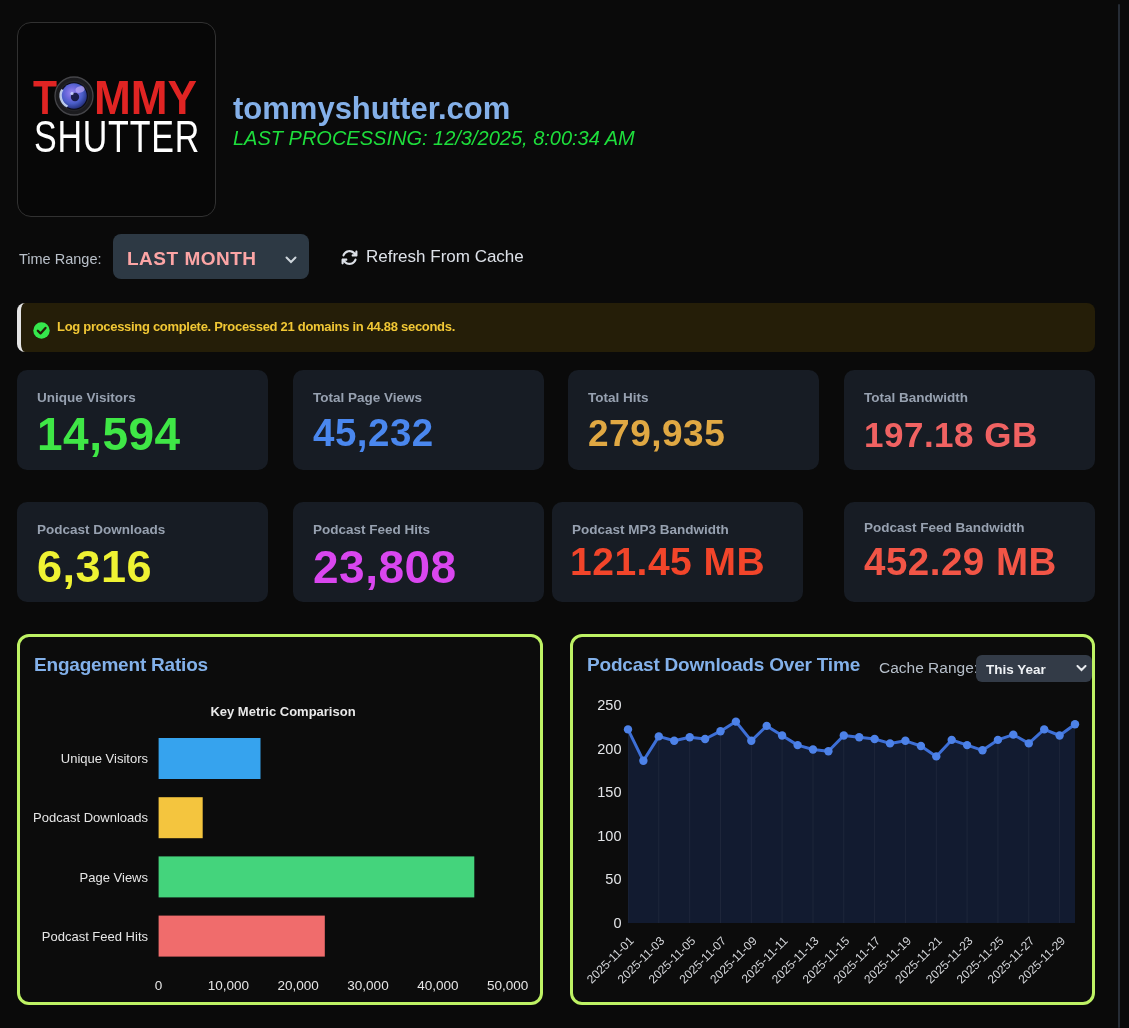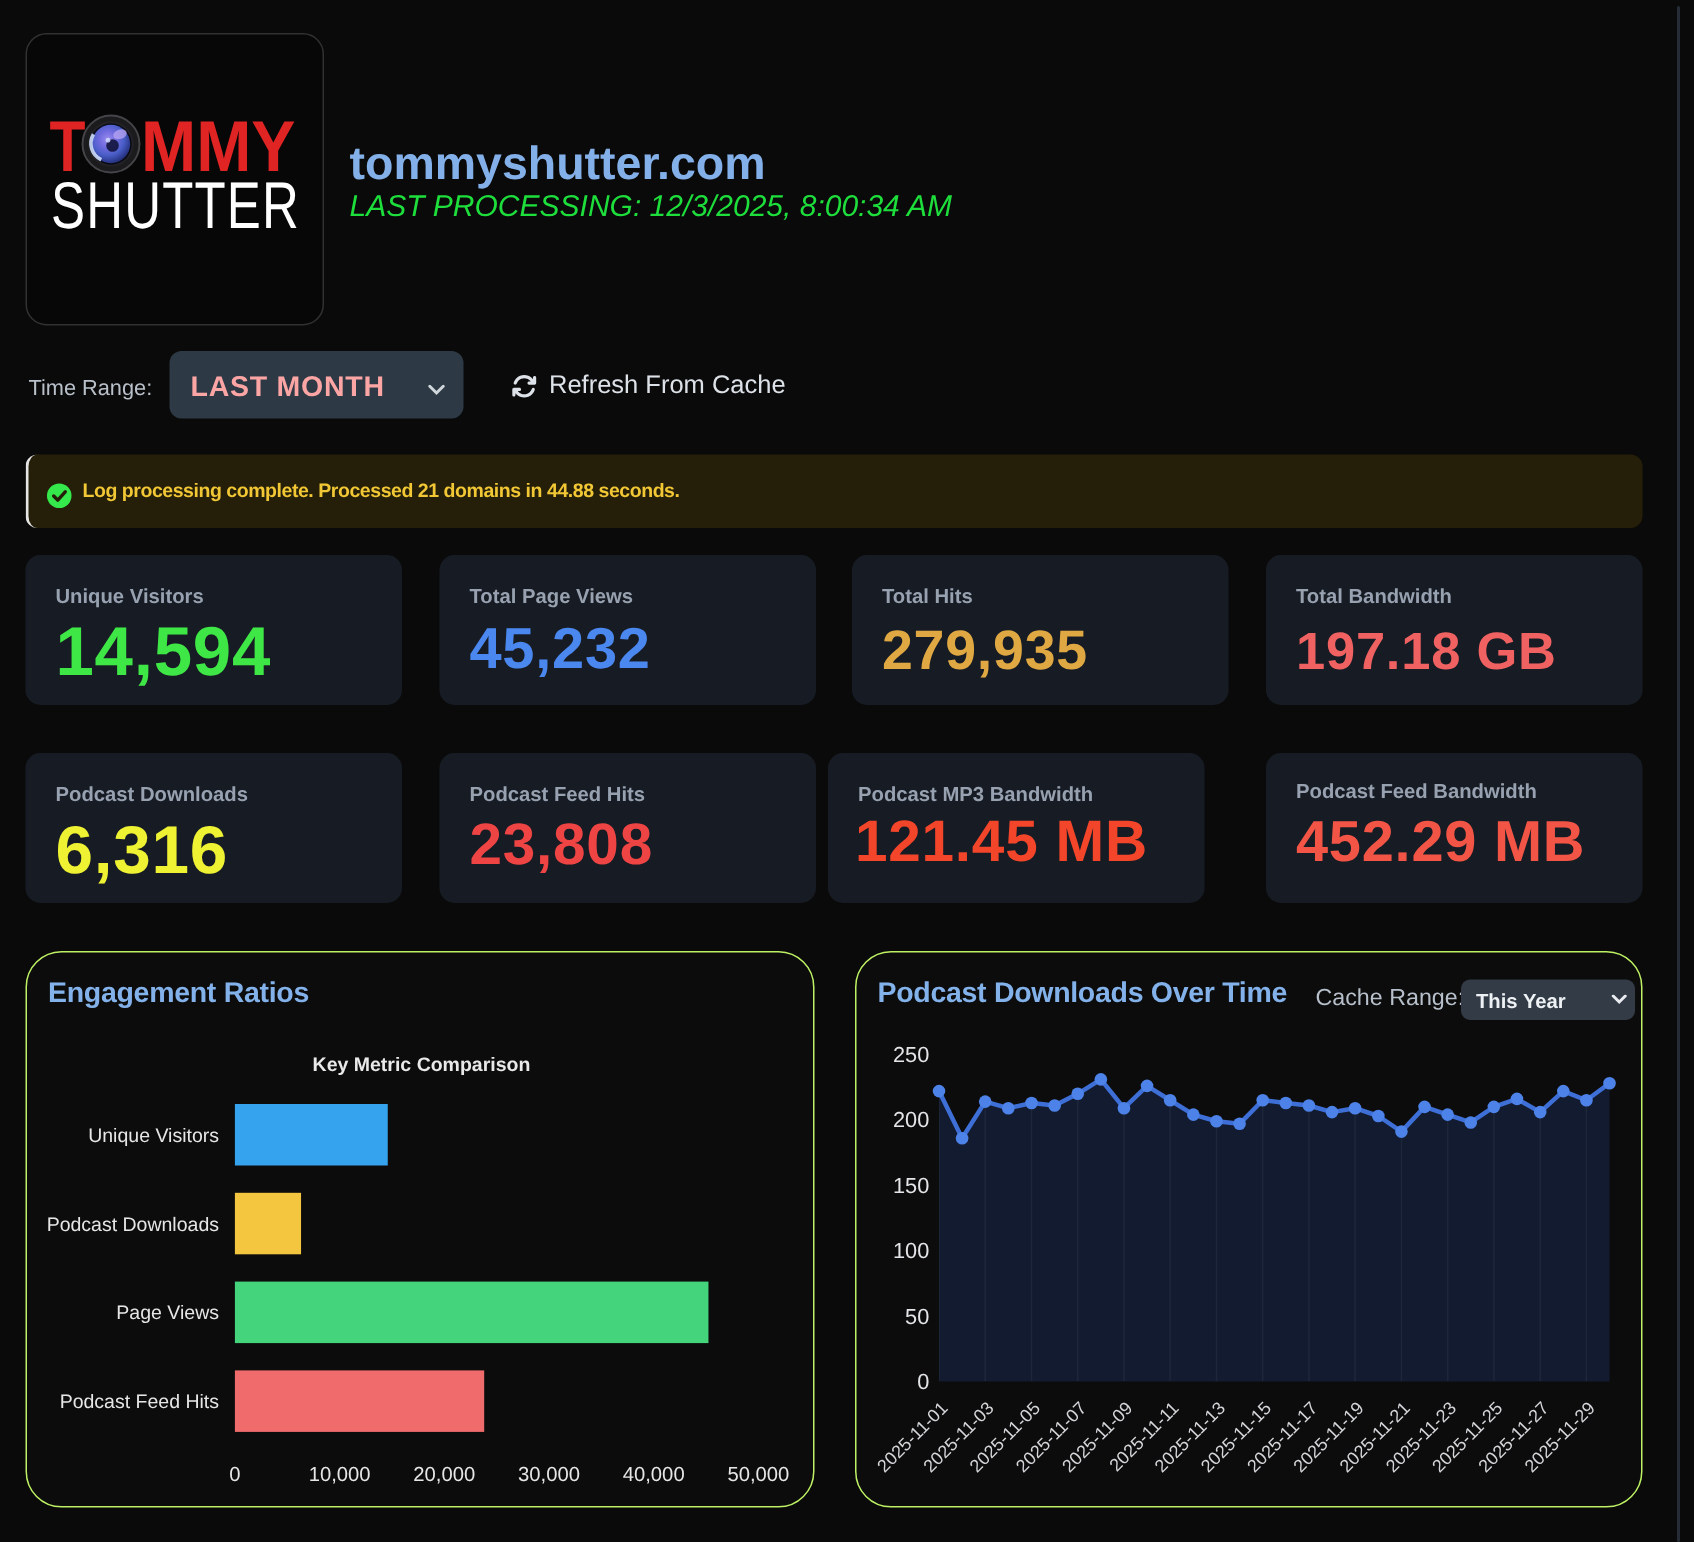--- a/index.html
+++ b/index.html
@@ -10,29 +10,29 @@
   border:1px solid #313131; border-radius:14px; }
 #site { left:233px; top:91px; font-size:31px; font-weight:bold; color:#84b0e9; }
 #proc { left:233px; top:127px; font-size:20px; color:#1ede3c;font-style:italic; }
 #trlabel { left:19px; top:251px; font-size:14.5px; color:#b9c0c9; }
 #trsel { left:113px; top:234px; width:196px; height:45px; background:#2d3944;
   border-radius:8px; }
 #trsel .txt { position:absolute; left:14px; top:14px; font-size:19px; font-weight:bold;
   color:#fca5a5; letter-spacing:0.5px; }
 #refresh { left:366px; top:247px; font-size:17px; color:#dde1e8; }
 #alert { left:17px; top:303px; width:1078px; height:49px; background:#251e08;
-  border-left:2px solid #e5e5e5; border-radius:8px; }
+  border-left:4px solid #e5e5e5; border-radius:8px; }
 #alert .msg { position:absolute; left:36px; top:16px; font-size:13px; font-weight:bold;
   color:#f1c735; letter-spacing:-0.3px; }
 .card { position:absolute; width:251px; height:100px; background:#171c24; border-radius:10px; }
 .card .lbl { position:absolute; left:20px; top:20px; font-size:13.5px; font-weight:bold;
   color:#97a1b0; }
 .card .val { position:absolute; left:20px; line-height:1; font-weight:bold; letter-spacing:0.5px; }
 .panel { position:absolute; top:634px; width:525px; height:371px; background:#0c0c0c;
-  border:1px solid #bef264; border-radius:24px; }
+  border:3px solid #bef264; border-radius:12px; }
 .ptitle { position:absolute; left:14px; top:17px; font-size:19px; font-weight:bold;
   color:#83b1ea; letter-spacing:-0.2px; }
 #crlabel { position:absolute; left:306px; top:22px; font-size:15.5px; color:#b6bfca; }
 #crsel { position:absolute; left:403px; top:18px; width:116px; height:27px;
   background:#333b47; border-radius:6px; }
 #crsel .txt { position:absolute; left:10px; top:6.5px; font-size:13.5px; font-weight:bold; color:#eef1f4; }
 #sbar { left:1118px; top:4px; width:2px; height:1024px; background:#262c35; border-radius:2px; }
 </style>
 </head>
 <body>
@@ -97,21 +97,21 @@
 <div class="card" style="left:844px; top:370px;">
     <div class="lbl">Total Bandwidth</div>
     <div class="val" style="color:#f06262; font-size:35px; top:47px;">197.18 GB</div>
   </div>
 <div class="card" style="left:17px; top:502px;">
     <div class="lbl">Podcast Downloads</div>
     <div class="val" style="color:#eff233; font-size:45px; top:41.5px;">6,316</div>
   </div>
 <div class="card" style="left:293px; top:502px;">
     <div class="lbl">Podcast Feed Hits</div>
-    <div class="val" style="color:#ef4444; font-size:39px; top:42px;">23,808</div>
+    <div class="val" style="color:#d946ef; font-size:46px; top:42px;">23,808</div>
   </div>
 <div class="card" style="left:552px; top:502px;">
     <div class="lbl">Podcast MP3 Bandwidth</div>
     <div class="val" style="color:#f2452a; font-size:39px; top:40px; left:18px;">121.45 MB</div>
   </div>
 <div class="card" style="left:844px; top:502px;">
     <div class="lbl" style="top:18px;">Podcast Feed Bandwidth</div>
     <div class="val" style="color:#f25546; font-size:38.5px; top:41px;">452.29 MB</div>
   </div>
 <div class="panel" style="left:17px; width:526px;">

